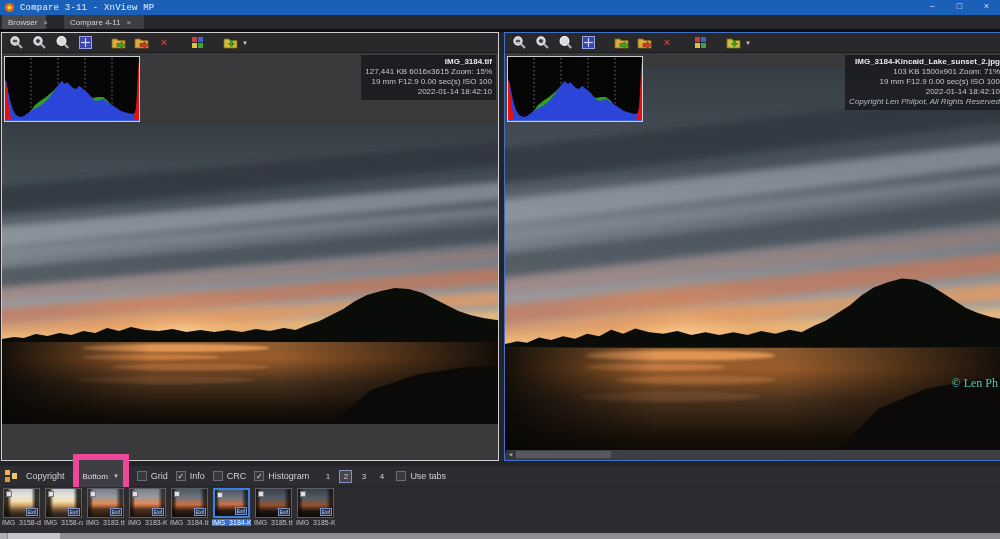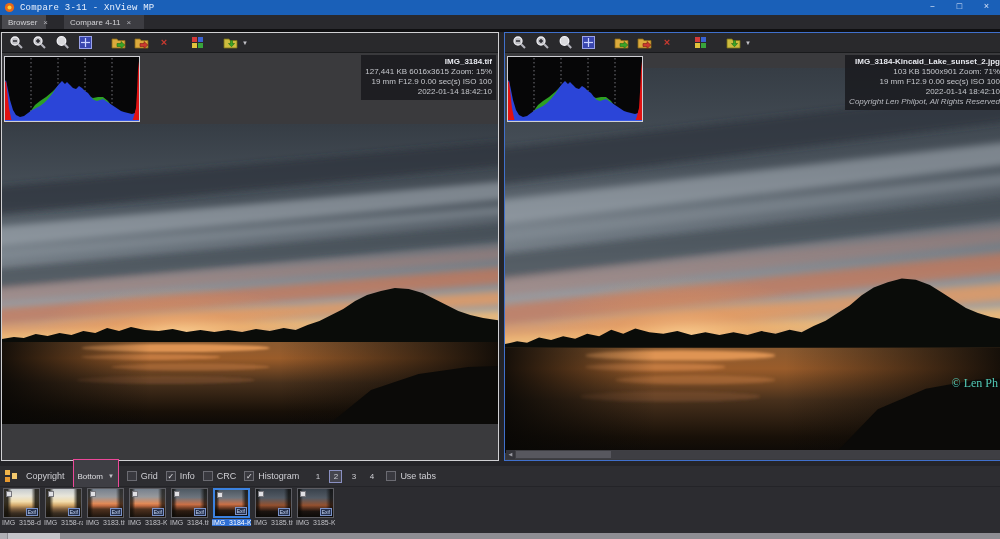--- a/index.html
+++ b/index.html
@@ -62,21 +62,21 @@
 
   .hscroll { position:absolute; left:1px; right:1px; bottom:1px; height:9px; background:#3e3e43; }
   .hscroll-arrow { position:absolute; left:0; top:0; width:9px; height:9px; background:#34343a;
     color:#9a9aa2; font-size:5px; line-height:9px; text-align:center; }
   .hscroll-thumb { position:absolute; left:10px; top:1px; width:95px; height:7px; background:#57575e; }
 
   
   .controls { position:absolute; top:466px; left:0; right:0; height:20px; background:#2d2d31;
     display:flex; align-items:center; gap:8px; padding-left:4px; font-size:9px; color:#cfcfd4; }
   .dropdown { height:14px; display:flex; align-items:center; gap:7px; padding:16px 4px;
-    background:#3e3e44; border:1px solid #ec4899; font-size:8px; color:#dedee2; }
+    background:#3e3e44; border:6px solid #ec4899; font-size:8px; color:#dedee2; }
   .checkbox { display:flex; align-items:flex-end; gap:4px; }
   .cbox { width:10px; height:10px; background:#39393f; border:1px solid #6b6b72;
     font-size:8px; line-height:9px; text-align:center; color:#e2e2e6; }
   .numrow { display:flex; gap:5px; margin-left:4px; }
   .numbtn { min-width:13px; height:13px; text-align:center; line-height:13px; font-size:8px; color:#cfcfd4; }
   .numbtn.selected { background:#45454f; border:1px solid #8a90c2; line-height:11px; }
 
   
   .thumbstrip { position:absolute; top:487px; left:0; right:0; height:46px; background:#2c2c30;
     display:flex; gap:3px; padding:1px 0 0 2px; }

